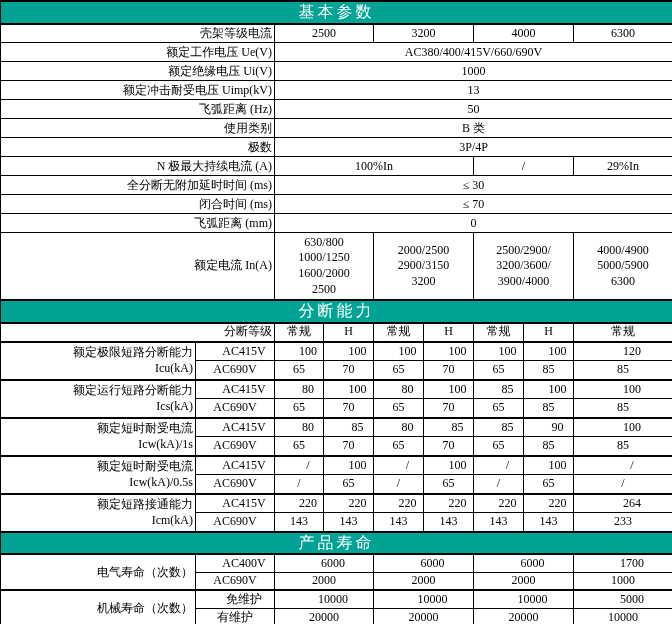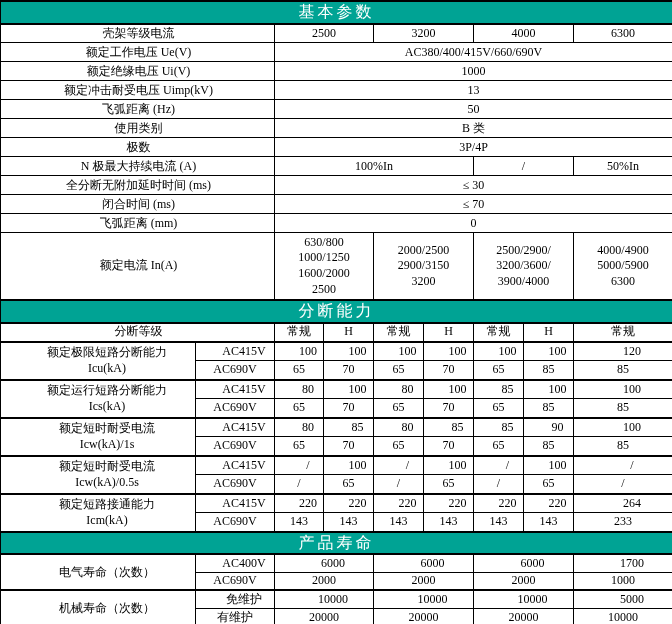--- a/index.html
+++ b/index.html
@@ -14,21 +14,21 @@
     border:1px solid #000;
   }
   td{
     border:1px solid #000;
     padding:0 2px;
     text-align:center;
     vertical-align:middle;
     overflow:hidden;
     line-height:1.3;
   }
-  td.lab{text-align:center;padding-left:4px;}
+  td.lab{text-align:right;padding-left:4px;}
   .pre{white-space:pre-line;}
   tr{height:19px;}
   tr.sec{height:21px;}
   tr.sec td{
     background:#00A394;
     color:#fff;
     font-size:16px;
     letter-spacing:3px;
     border-top:2px solid #000;
     border-bottom:2px solid #000;
@@ -90,21 +90,21 @@
   </tr>
   <tr>
     <td class="lab" colspan="2">极数</td>
     <td colspan="7">3P/4P</td>
   </tr>
 
   <tr>
     <td class="lab" colspan="2">N 极最大持续电流 (A)</td>
     <td colspan="4">100%In</td>
     <td colspan="2">/</td>
-    <td>50%In</td>
+    <td>29%In</td>
   </tr>
 
   <tr>
     <td class="lab" colspan="2">全分断无附加延时时间 (ms)</td>
     <td colspan="7">≤ 30</td>
   </tr>
   <tr>
     <td class="lab" colspan="2">闭合时间 (ms)</td>
     <td colspan="7">≤ 70</td>
   </tr>

